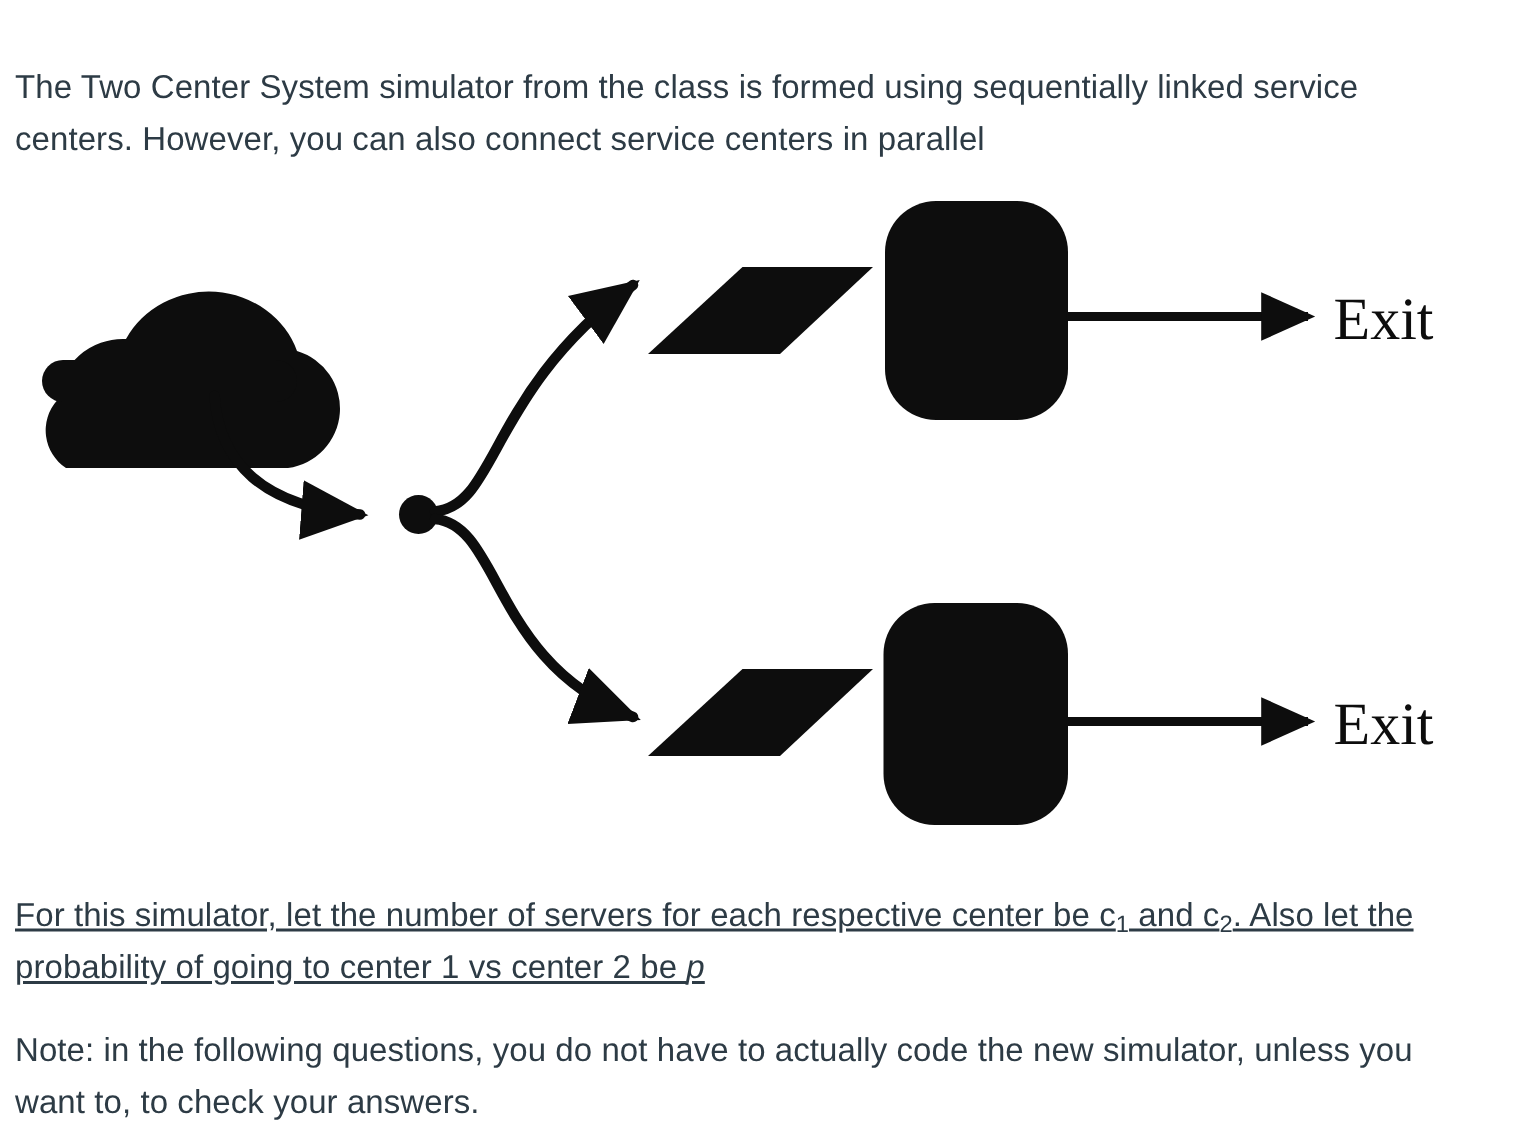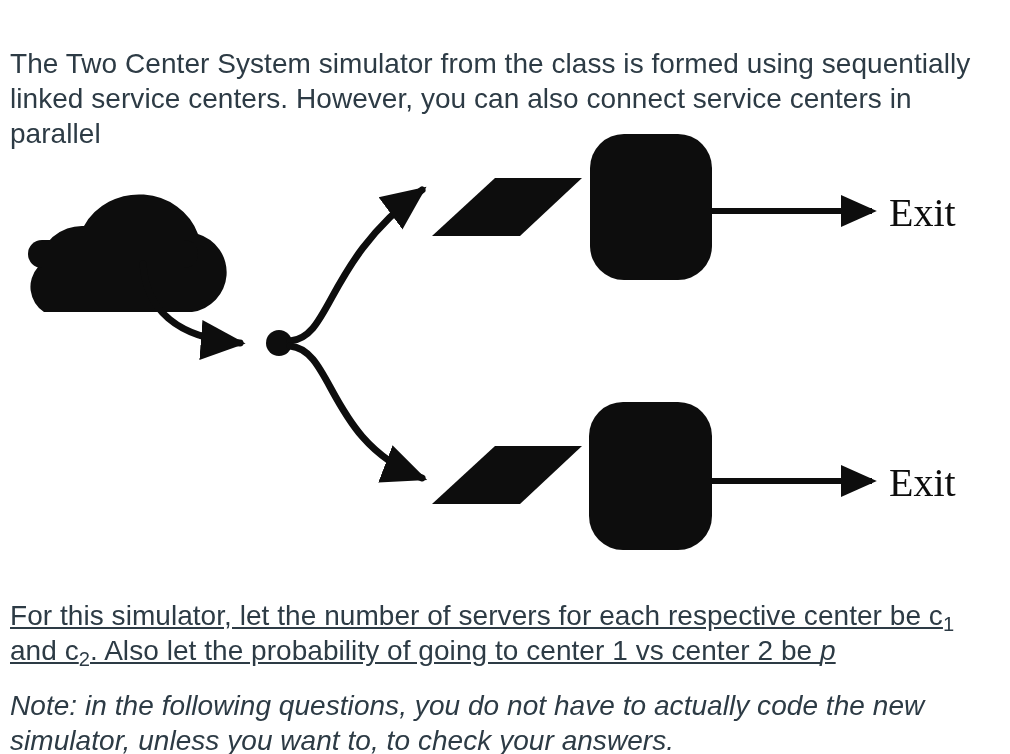--- a/index.html
+++ b/index.html
@@ -20,29 +20,29 @@
     position: absolute;
     left: 0; top: 0;
     width: 1010px;
     height: 754px;
   }
 
   .prose {
     position: absolute;
     left: 10px;
     width: 975px;
-    font-size: 28px;
+    font-size: 22px;
     line-height: 35px;
     color: #2d3b45;
     letter-spacing: 0.05px;
   }
 
   #intro-paragraph { top: 18px; }
   #servers-paragraph { top: 570px; text-decoration: underline; }
-  #note-paragraph { top: 660px; font-style: italic; }
+  #note-paragraph { top: 660px; }
 
   .prose sub {
     font-size: 0.72em;
     line-height: 0;
     vertical-align: -0.28em;
   }
   .prose .ital { font-style: italic; }
 
   .diagram-wrap {
     position: absolute;

